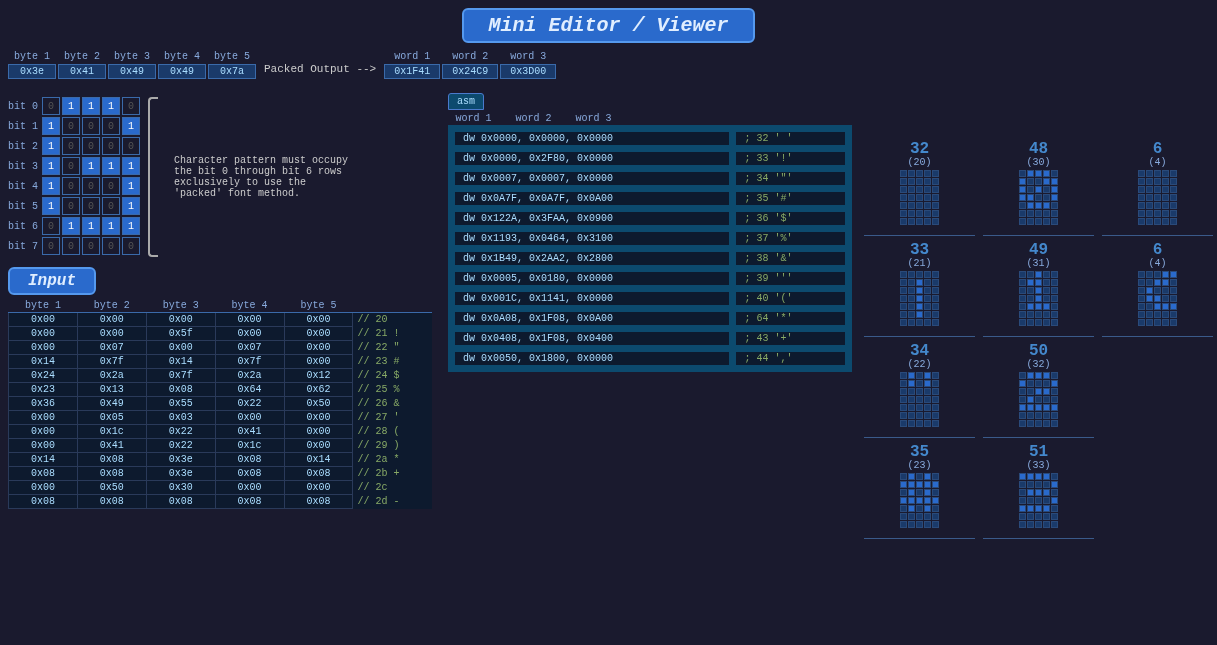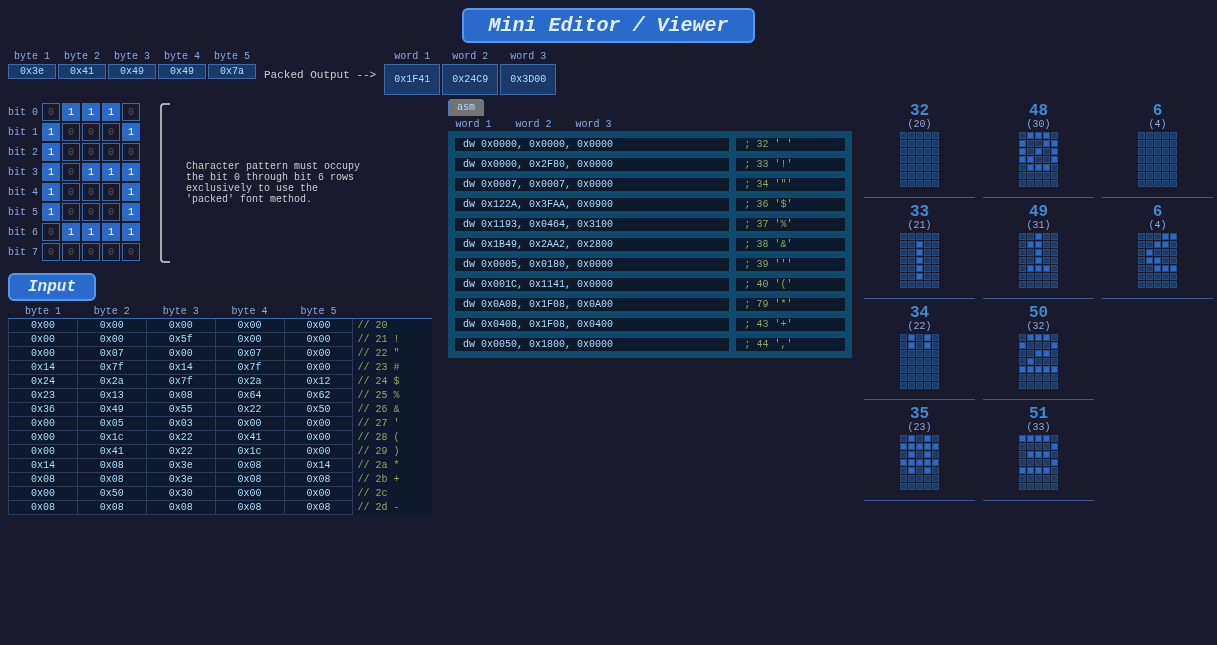--- a/index.html
+++ b/index.html
@@ -104,42 +104,42 @@
       text-align: center;
     }
 
     .word-val {
       background: #1a3a6a;
       border: 1px solid #3a6aaa;
       color: #aaddff;
       font-size: 10px;
       width: 56px;
       text-align: center;
-      padding: 9px 2px;
+      padding: 1px 2px;
     }
 
     
     .content-area {
       display: flex;
       flex: 1;
       gap: 0;
     }
 
     
     .left-panel {
       display: flex;
       flex-direction: column;
       width: 440px;
     }
 
     
     .bit-grid-section {
       padding: 4px 8px;
       display: flex;
-      gap: 20px;
+      gap: 8px;
     }
 
     .bit-grid-container {
       display: flex;
       flex-direction: column;
     }
 
     .bit-row {
       display: flex;
       align-items: center;
@@ -268,21 +268,21 @@
       padding: 3px 18px;
       font-size: 16px;
       font-style: italic;
       color: #e0eeff;
       font-weight: bold;
       margin: 6px auto 4px auto;
       text-align: center;
     }
 
     .asm-tab {
-      background: #737373;
+      background: #0c4a6e;
       border: 1px solid #4a7acc;
       color: #aaddff;
       font-size: 10px;
       padding: 2px 8px;
       margin: 0 0 2px 8px;
       display: inline-block;
       border-radius: 3px 3px 0 0;
     }
 
     .output-table-section {
@@ -325,20 +325,21 @@
       overflow: hidden;
       padding: 4px;
       gap: 8px;
     }
 
     .preview-column {
       display: flex;
       flex-direction: column;
       gap: 4px;
       flex: 1;
+      margin-top: 44px;
     }
 
     .char-preview {
       display: flex;
       flex-direction: column;
       align-items: center;
       margin-bottom: 4px;
     }
 
     .char-number {
@@ -673,20 +674,24 @@
               </tr>
               <tr>
                 <td>dw 0x0000, 0x2F80, 0x0000</td>
                 <td class="comment">; 33 '!'</td>
               </tr>
               <tr>
                 <td>dw 0x0007, 0x0007, 0x0000</td>
                 <td class="comment">; 34 '"'</td>
               </tr>
               <tr>
+                <td>dw 0x0A7F, 0x0A7F, 0x0A00</td>
+                <td class="comment">; 35 '#'</td>
+              </tr>
+              <tr>
                 <td>dw 0x122A, 0x3FAA, 0x0900</td>
                 <td class="comment">; 36 '$'</td>
               </tr>
               <tr>
                 <td>dw 0x1193, 0x0464, 0x3100</td>
                 <td class="comment">; 37 '%'</td>
               </tr>
               <tr>
                 <td>dw 0x1B49, 0x2AA2, 0x2800</td>
                 <td class="comment">; 38 '&amp;'</td>
@@ -694,21 +699,21 @@
               <tr>
                 <td>dw 0x0005, 0x0180, 0x0000</td>
                 <td class="comment">; 39 '''</td>
               </tr>
               <tr>
                 <td>dw 0x001C, 0x1141, 0x0000</td>
                 <td class="comment">; 40 '('</td>
               </tr>
               <tr>
                 <td>dw 0x0A08, 0x1F08, 0x0A00</td>
-                <td class="comment">; 79 '*'</td>
+                <td class="comment">; 64 '*'</td>
               </tr>
               <tr>
                 <td>dw 0x0408, 0x1F08, 0x0400</td>
                 <td class="comment">; 43 '+'</td>
               </tr>
               <tr>
                 <td>dw 0x0050, 0x1800, 0x0000</td>
                 <td class="comment">; 44 ','</td>
               </tr>
             </tbody>

